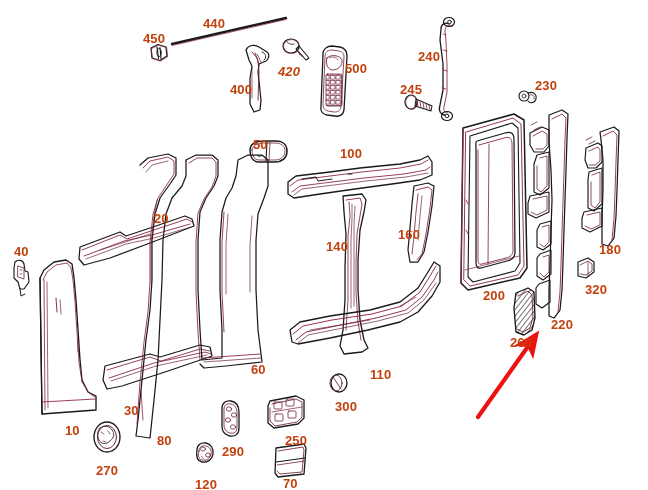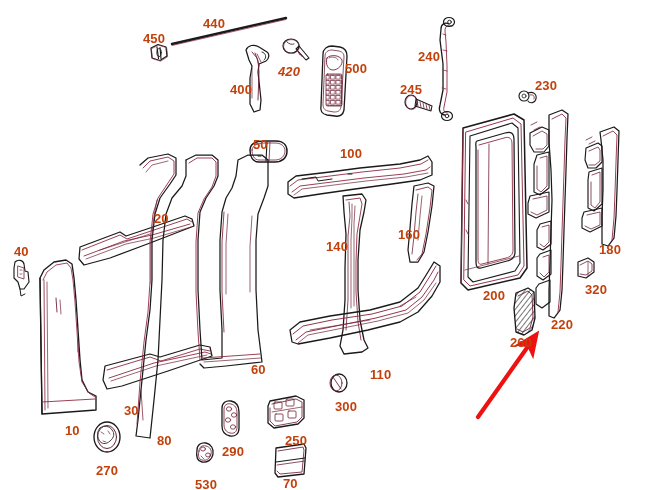--- a/index.html
+++ b/index.html
@@ -335,16 +335,16 @@
   <div class="callout" style="left:370px; top:332px;margin-top:36px;">110</div>
   <div class="callout" style="left:510px; top:336px;">260</div>
   <div class="callout" style="left:251px; top:363px;">60</div>
   <div class="callout" style="left:124px; top:404px;">30</div>
   <div class="callout" style="left:335px; top:400px;">300</div>
   <div class="callout" style="left:65px;  top:424px;">10</div>
   <div class="callout" style="left:157px; top:434px;text-align:center;">80</div>
   <div class="callout" style="left:285px; top:434px;">250</div>
   <div class="callout" style="left:222px; top:445px;">290</div>
   <div class="callout" style="left:96px;  top:464px;">270</div>
-  <div class="callout" style="left:195px; top:478px;">530</div>
+  <div class="callout" style="left:195px; top:478px;">120</div>
   <div class="callout" style="left:283px; top:477px;">70</div>
 
 </div>
 
 </body></html>

